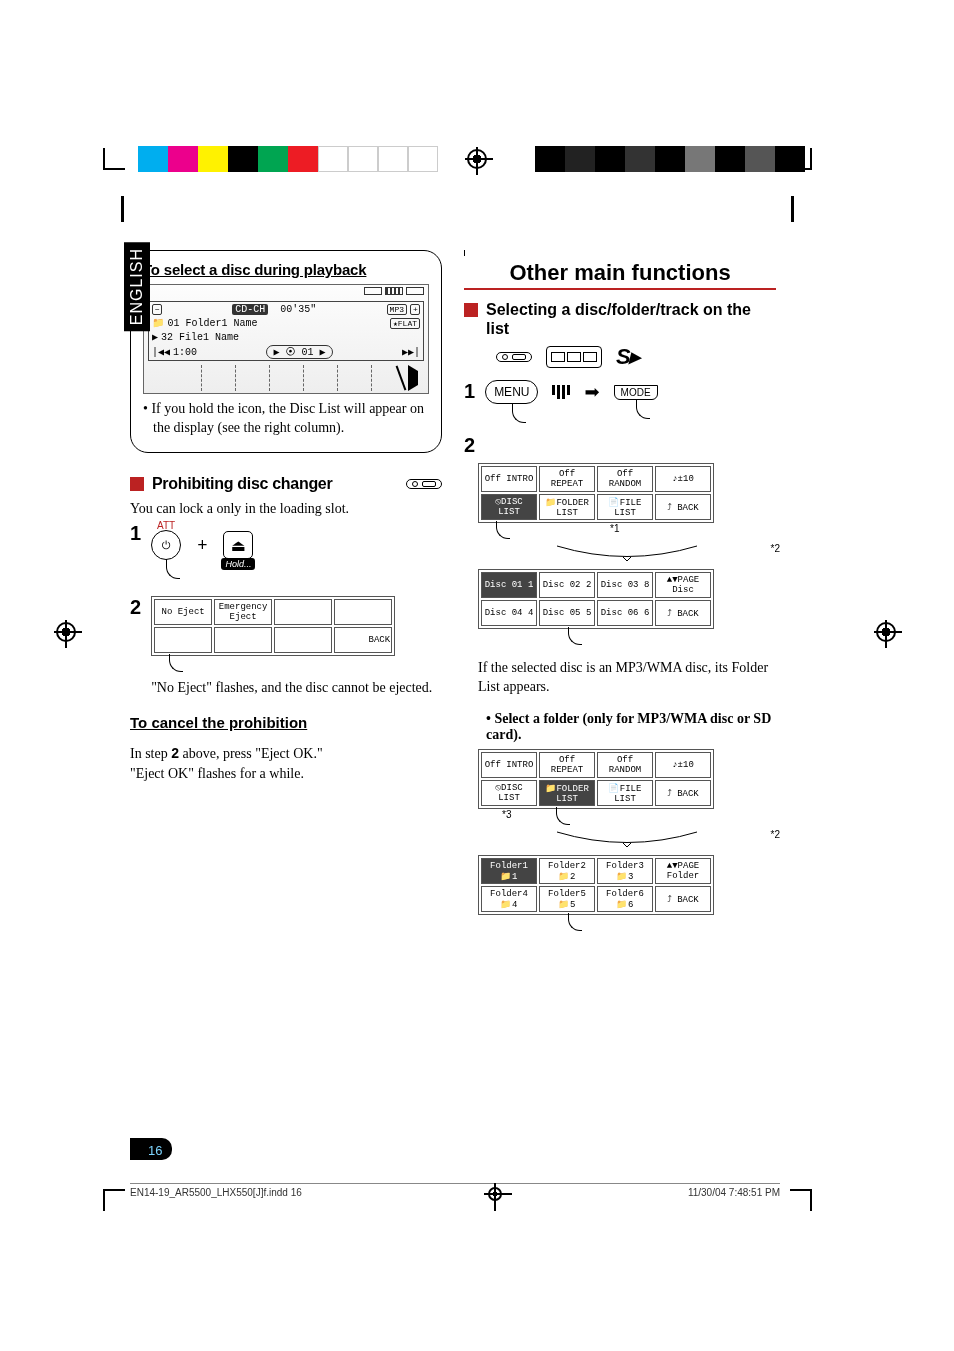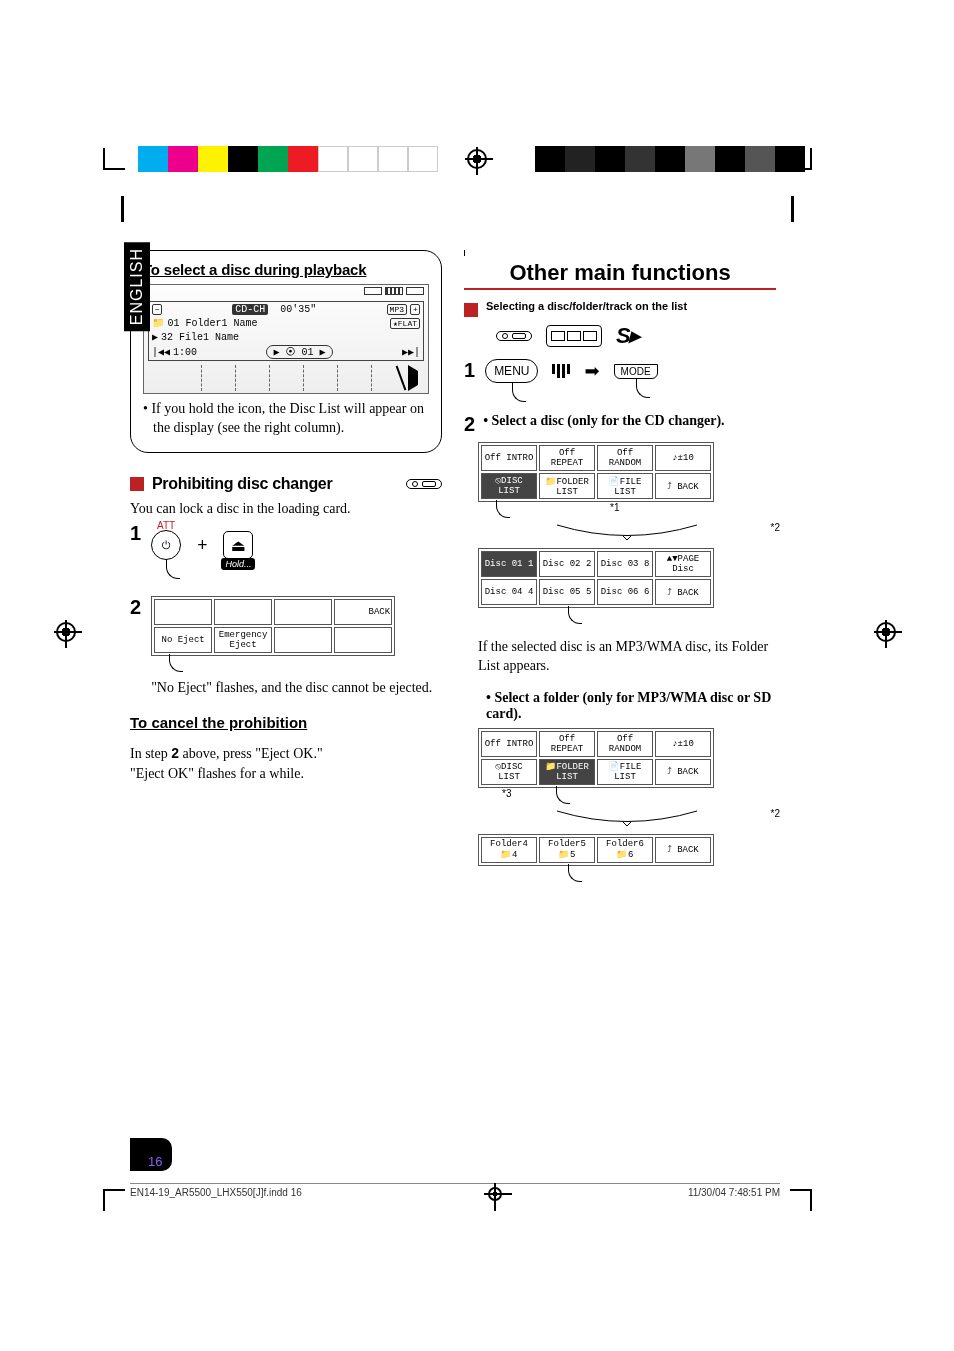--- a/index.html
+++ b/index.html
@@ -61,21 +61,21 @@
 
   .soft-grid { border:1px solid #555; }
   .soft-grid tr td { border:1px solid #555; width:58px; height:26px; font-family:"Courier New",monospace; font-size:9px; text-align:center; vertical-align:middle; padding:1px; }
   .soft-grid .sel { background:#444; color:#fff; }
 
   .cancel-title { font-family: Arial, sans-serif; font-weight: bold; font-size: 15px; text-decoration: underline; margin-top: 16px; margin-bottom: 13px; }
   .main-hdr { text-align:center; font-family: Arial, sans-serif; font-weight: bold; font-size: 22px; padding: 4px 0 2px; border-bottom: 2px solid #b22; }
 
   .sub-bullet { display:flex; gap:8px; margin-top:10px; }
   .sub-bullet .red-sq { flex: 0 0 14px; margin-top:3px; }
-  .sub-bullet-text { font-family: Arial, sans-serif; font-weight: bold; font-size: 11px; line-height: 1.2; }
+  .sub-bullet-text { font-family: Arial, sans-serif; font-weight: bold; font-size: 16px; line-height: 1.2; }
 
   .media-icons { display:flex; gap:14px; margin: 6px 0 10px 32px; align-items:center; }
   .disc-bar { display:flex; align-items:center; gap:2px; border:1.5px solid #000; border-radius:4px; padding:2px 4px; height:22px; }
   .sd-ico { font-family: Arial, sans-serif; font-style: italic; font-weight: bold; font-size: 22px; letter-spacing:-2px; }
 
   .menu-oval { border:1.5px solid #000; border-radius: 14px; padding: 4px 8px; font-family: Arial, sans-serif; font-size: 12px; display:inline-block; position:relative; }
   .arrow-r { font-size: 18px; }
   .bars { display:flex; gap:2px; }
   .bars span { width:3px; height:14px; background:#000; }
   .bars span:nth-child(1){height:10px;} .bars span:nth-child(4){height:10px;}
@@ -87,21 +87,21 @@
   .softkey-panel { margin: 6px 0 0 14px; }
   .soft2 tr td { width: 56px; height: 26px; }
   .ann { font-size: 10px; font-family: Arial, sans-serif; }
   .down-arrow { text-align:center; margin: 4px 0; }
   .down-arrow svg { width: 150px; height: 18px; }
 
   .note-p { font-size: 14px; margin: 10px 0 0 14px; line-height: 1.35; }
 
   
   .pagenum-wrap { position:absolute; left: 0; top: 888px; }
-  .pagenum { background:#000; color:#8b5cf6; font-family: Arial, sans-serif; font-size: 13px; padding: 16px 10px 2px 18px; border-radius: 0 10px 10px 0; display:inline-block; }
+  .pagenum { background:#000; color:#7dd3fc; font-family: Arial, sans-serif; font-size: 13px; padding: 5px 10px 2px 18px; border-radius: 0 10px 10px 0; display:inline-block; }
 
   
   .footer { position: absolute; left: 130px; top: 1183px; width: 650px; display:flex; justify-content:space-between; font-family: Arial, sans-serif; font-size: 10px; color:#333; border-top:1px solid #888; padding-top:3px; }
   .footer .mid { position:relative; }
   .footer .mid .reg-target { position:static; display:inline-block; width:14px; height:14px; vertical-align:middle; }
 
   .small-osd-icon { border:1.5px solid #000; border-radius:5px; padding:1px 5px; font-size:11px; display:inline-flex; align-items:center; gap:4px; }
   .small-osd-icon .dot { width:6px;height:6px;border:1px solid #000;border-radius:50%; }
   .small-osd-icon .rect { width:14px;height:6px;border:1px solid #000;border-radius:2px; }
 
@@ -201,21 +201,21 @@
       </div>
 
       <div class="sec-title">
         <span class="red-sq"></span>
         <span class="sec-title-text">Prohibiting disc changer</span>
         <span class="small-osd-icon" style="margin-left:auto;">
             <span class="dot"></span>
             <span class="rect"></span>
           </span>
       </div>
-      <div class="bodytext">You can lock a disc in the loading card.</div>
+      <div class="bodytext">You can lock a only in the loading slot.</div>
 
       <div class="step-row">
         <span class="step-num">1</span>
         <div class="icon-row" style="margin-left:0;align-items:center;">
           <span class="round-btn">
             <span class="att-label">ATT</span>
             ⏻
             <span class="pointer-line"></span>
           </span>
           <span class="plus">+</span>
@@ -225,30 +225,30 @@
           </span>
         </div>
       </div>
 
       <div class="step-row" style="margin-top:26px;">
         <span class="step-num">2</span>
         <div style="flex:1;">
           <table class="soft-grid">
             <tbody>
                 <tr>
+              <td>No Eject</td>
+              <td>Emergency Eject</td>
+              <td></td>
+                  <td></td>
+            </tr>
+            <tr>
               <td></td>
                   <td></td>
                   <td></td>
               <td style="text-align:right;">BACK</td>
-            </tr>
-            <tr>
-              <td>No Eject</td>
-              <td>Emergency Eject</td>
-              <td></td>
-                  <td></td>
             </tr>
           </tbody>
             </table>
           <div style="height:18px;position:relative;">
             <span style="position:absolute;left:18px;top:-2px;width:14px;height:18px;border-left:1px solid #000;border-bottom:1px solid #000;border-bottom-left-radius:12px;"></span>
           </div>
           <div class="bodytext" style="margin-top:4px;">"No Eject" flashes, and the disc cannot be ejected.</div>
         </div>
       </div>
 
@@ -301,21 +301,20 @@
           <span class="arrow-r">➡</span>
           <span class="mode-key">
             <span>MODE</span>
             <span class="pointer-line"></span>
           </span>
         </div>
       </div>
 
       <div class="step2-line" style="margin-top:30px;">
         <span class="step-num">2</span>
-        <span class="step2-text">• <span>Select a disc (only for the CD changer).</span></span>
       </div>
 
       <div class="softkey-panel">
         <table class="soft-grid soft2">
           <tbody>
               <tr>
                 <td>Off INTRO</td>
                 <td>Off REPEAT</td>
                 <td>Off RANDOM</td>
                 <td>♪±10</td>
@@ -389,20 +388,26 @@
         </div>
         <div class="down-arrow">
           <svg viewBox="0 0 150 18">
               <path d="M5 3 Q75 24 145 3" fill="none" stroke="#000" stroke-width="1"></path>
               <path d="M71 14 l4 4 l4 -4" fill="none" stroke="#000"></path>
             </svg>
           <span class="ann" style="position:absolute;right:0;">*2</span>
         </div>
         <table class="soft-grid soft2">
           <tbody>
+              <tr>
+                <td class="sel">Folder1  📁1</td>
+                <td>Folder2  📁2</td>
+                <td>Folder3  📁3</td>
+                <td>▲▼PAGE Folder</td>
+              </tr>
           <tr>
                 <td>Folder4  📁4</td>
                 <td>Folder5  📁5</td>
                 <td>Folder6  📁6</td>
                 <td>⤴ BACK</td>
               </tr>
         </tbody>
           </table>
         <div style="position:relative;height:20px;">
           <span style="position:absolute;left:90px;top:-2px;width:14px;height:18px;border-left:1px solid #000;border-bottom:1px solid #000;border-bottom-left-radius:12px;"></span>

